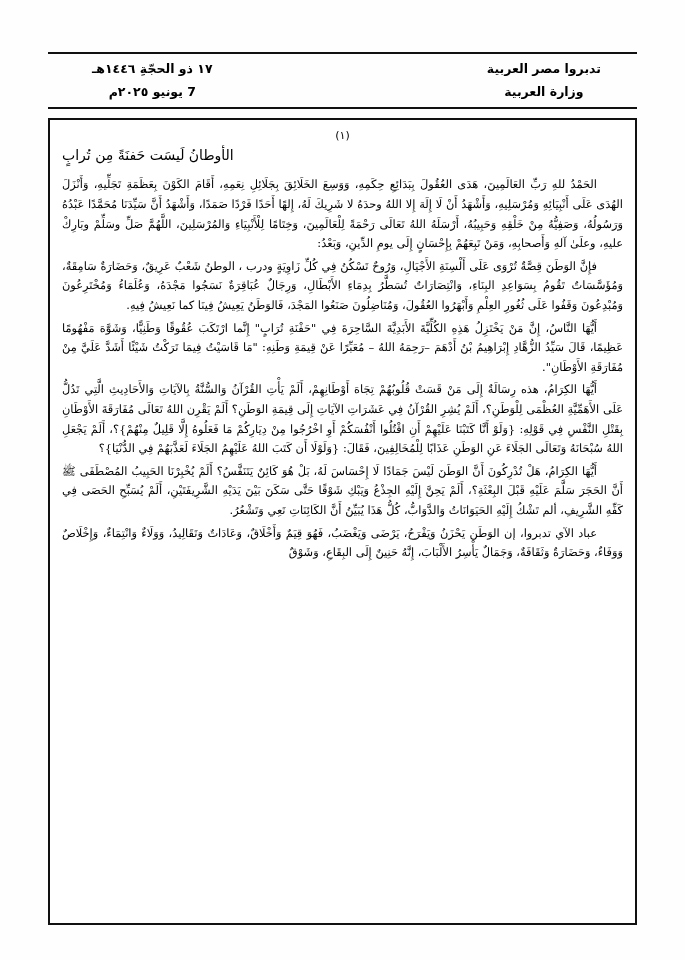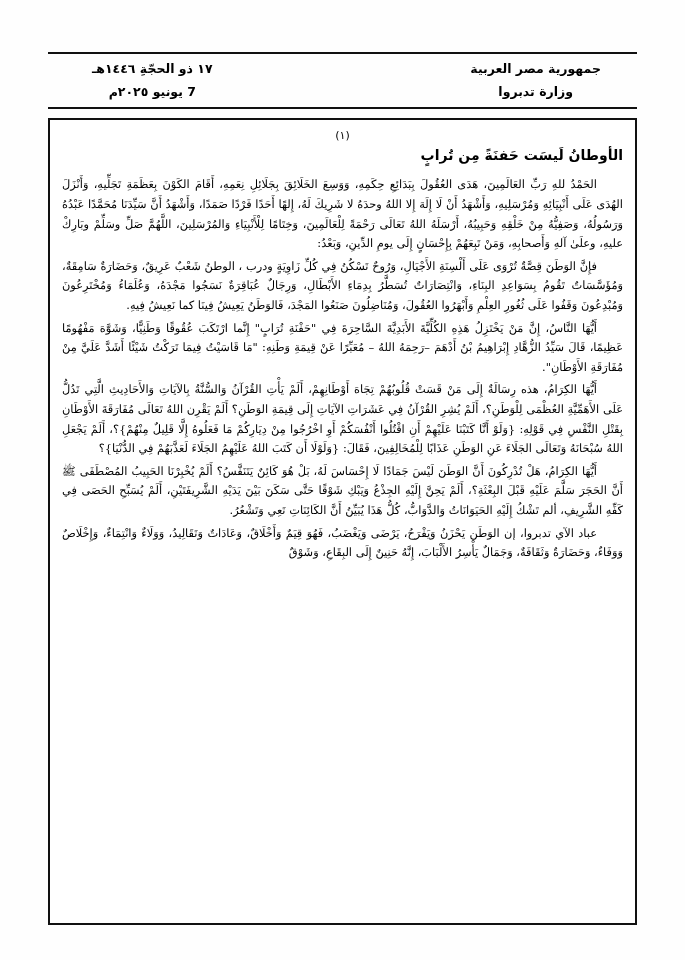--- a/index.html
+++ b/index.html
@@ -72,23 +72,23 @@
 
   .page-number {
     text-align: center;
     font-size: 11px;
     font-weight: normal;
     margin: 0 0 2px 0;
     line-height: 1.3;
   }
 
   .doc-title {
-    text-align: right;
+    text-align: left;
     font-size: 14px;
-    font-weight: bold;
+    font-weight: normal;
     margin: 1px 0 9px 0;
     line-height: 1.5;
     letter-spacing: 0.4px;
   }
 
   .body-text {
     font-family: "DejaVu Serif", "Liberation Serif", serif;
     font-size: 11.4px;
     line-height: 1.72;
     text-align: justify;
@@ -104,22 +104,22 @@
   .body-text:first-of-type { text-indent: 26px; }
 </style>
 </head>
 <body>
 
 <div class="page">
 
   <div class="header-box">
 
     <div class="header-col right">
-      <div class="header-line">جمهورية مصر العربية</div>
-      <div class="header-line">وزارة تدبروا</div>
+      <div class="header-line">تدبروا مصر العربية</div>
+      <div class="header-line">وزارة العربية</div>
     </div>
 
     <div class="header-col left">
       <div class="header-line">١٧ ذو الحجّةِ ١٤٤٦هـ</div>
       <div class="header-line">7 يونيو ٢٠٢٥م</div>
     </div>
 
   </div>
 
   <div class="content-box">

